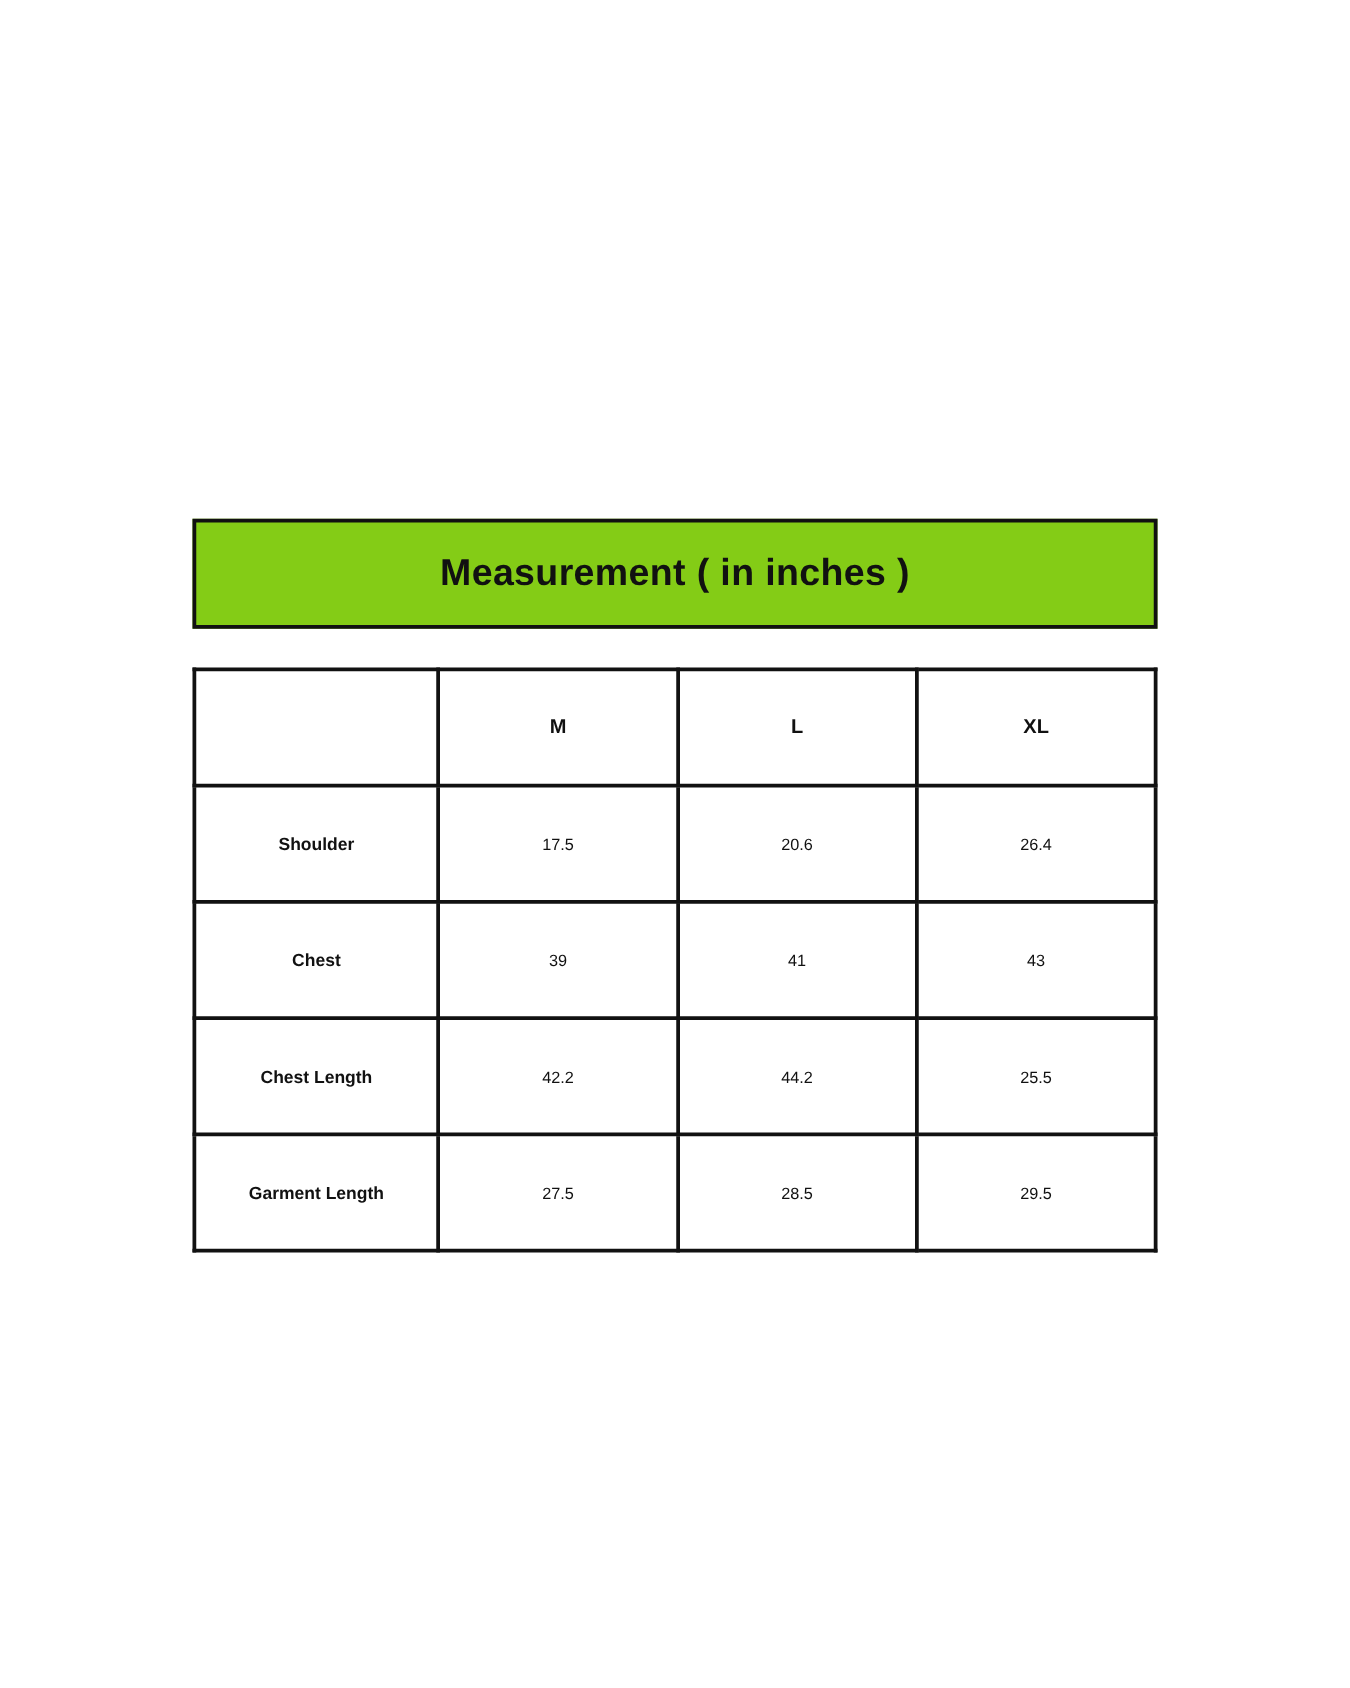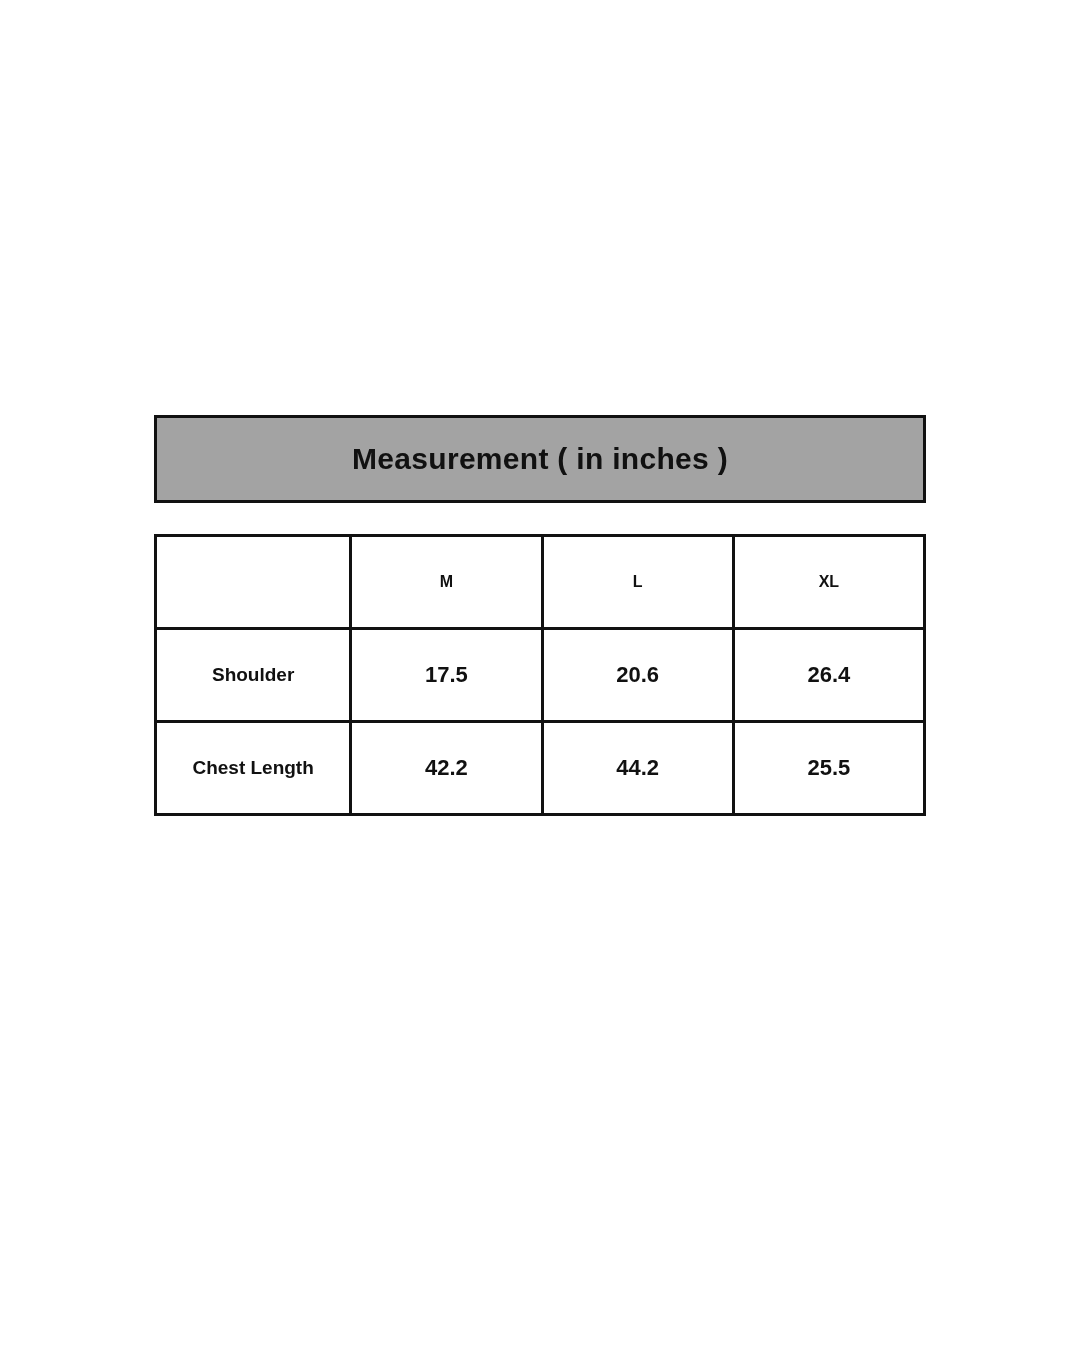--- a/index.html
+++ b/index.html
@@ -24,21 +24,21 @@
     }
 
   .title-box {
     width: 100%;
     box-sizing: border-box;
     border: 3px solid #111111;
     height: 88px;
     display: flex;
     align-items: center;
     justify-content: center;
-    background: #a3a3a3;
+    background: #84cc16;
   }
   .title-text {
     font-size: 30px;
     font-weight: bold;
     letter-spacing: 0.3px;
     color: #111111;
     text-align: center;
     line-height: 1.2;
   }
 
@@ -50,34 +50,34 @@
     border-collapse: collapse;
     table-layout: fixed;
     background: #ffffff;
   }
   table.size-table td, table.size-table th {
     border: 3px solid #111111;
     text-align: center;
     vertical-align: middle;
     padding: 0;
     height: 90px;
-    font-size: 22px;
-    font-weight: bold;
+    font-size: 13px;
+    font-weight: normal;
     color: #111111;
   }
   table.size-table thead th {
     font-weight: bold;
     font-size: 16px;
   }
   table.size-table .col-label {
     width: 25%;
   }
   table.size-table .row-label {
     font-weight: bold;
-    font-size: 19px;
+    font-size: 14px;
     text-align: center;
   }
   table.size-table thead th.corner-cell {
     font-weight: bold;
   }
 </style>
 </head>
 <body>
 
 <div class="sheet">
@@ -97,22 +97,34 @@
         </tr>
       </thead>
       <tbody>
         <tr>
           <td class="row-label">Shoulder</td>
           <td>17.5</td>
           <td>20.6</td>
           <td>26.4</td>
         </tr>
         <tr>
+          <td class="row-label">Chest</td>
+          <td>39</td>
+          <td>41</td>
+          <td>43</td>
+        </tr>
+        <tr>
           <td class="row-label">Chest Length</td>
           <td>42.2</td>
           <td>44.2</td>
           <td>25.5</td>
+        </tr>
+        <tr>
+          <td class="row-label">Garment Length</td>
+          <td>27.5</td>
+          <td>28.5</td>
+          <td>29.5</td>
         </tr>
       </tbody>
     </table>
   </div>
 
 </div>
 
 </body></html>

